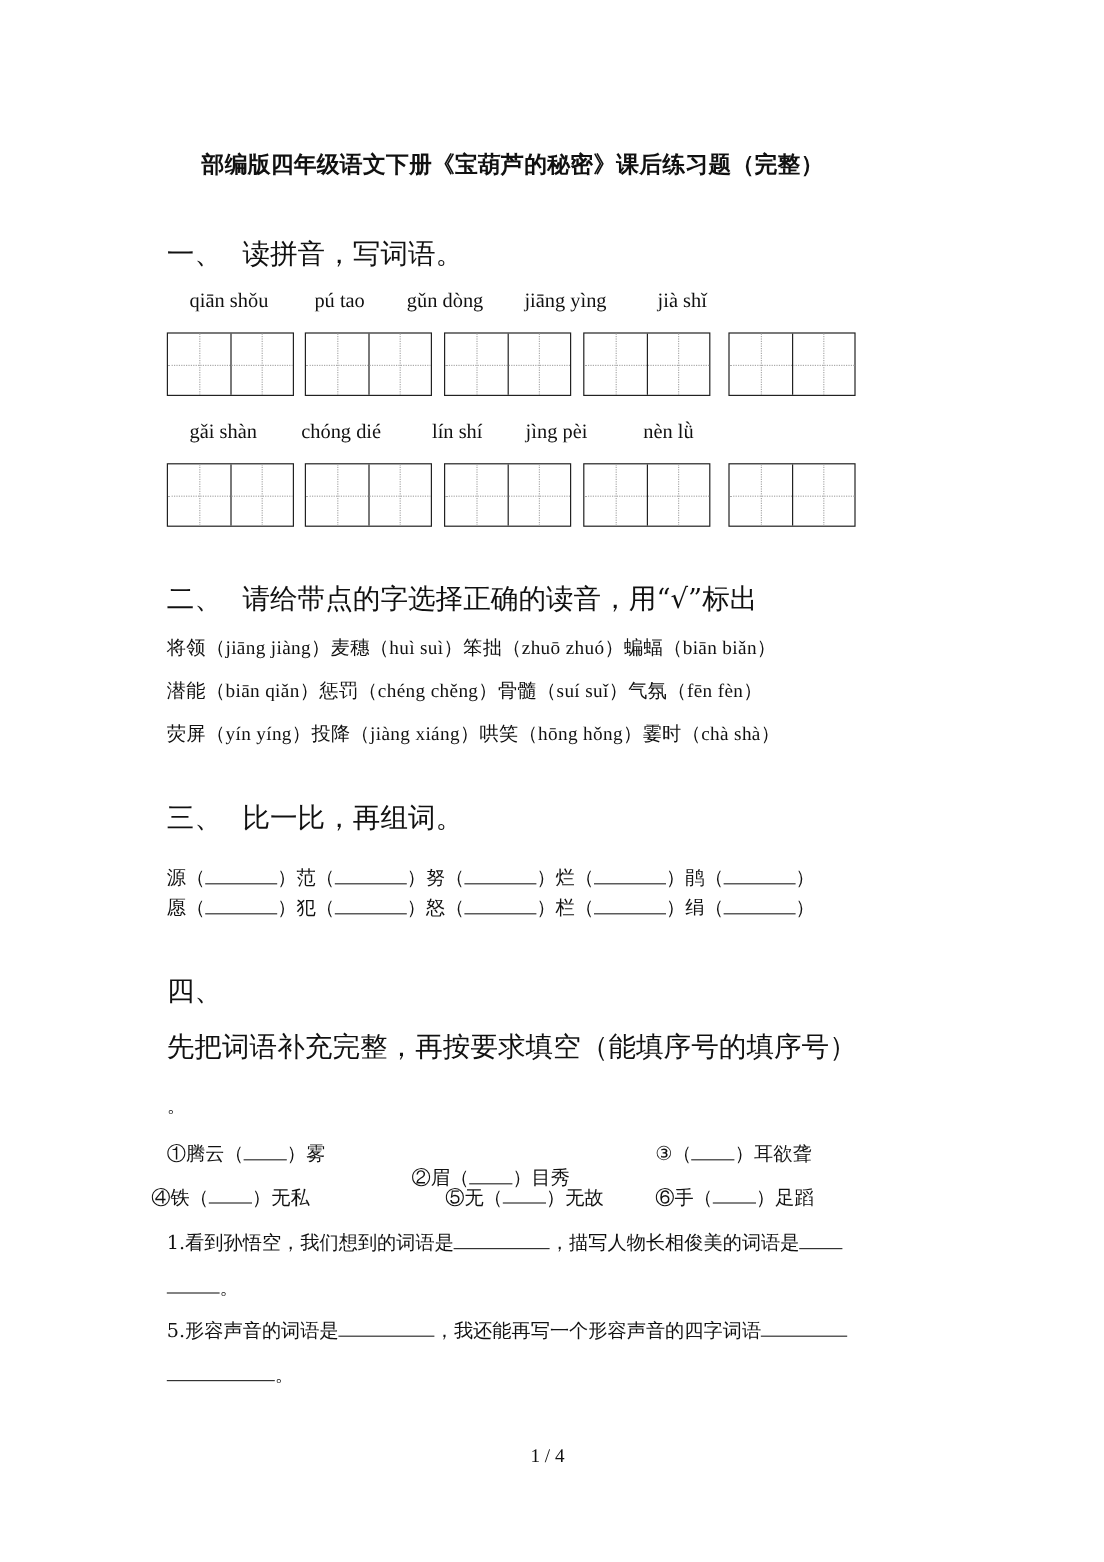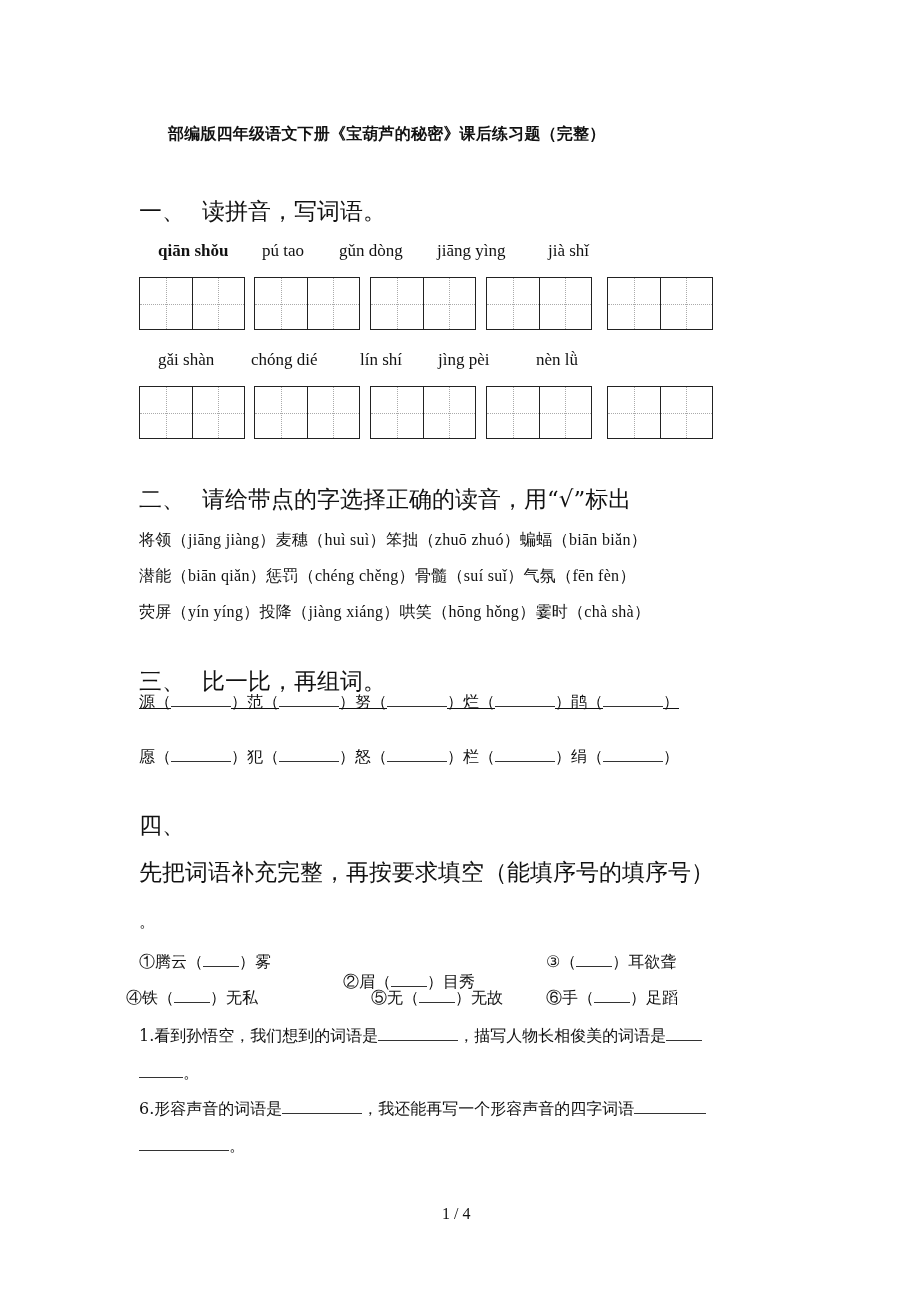--- a/index.html
+++ b/index.html
@@ -2,21 +2,21 @@
 <html><head>
 <meta charset="utf-8">
 <style>
   html, body { margin: 0; padding: 0; background: #ffffff; }
   body {
     width: 920px; height: 1302px; position: relative; overflow: hidden;
     font-family: "DejaVu Serif", "Liberation Serif", serif;
     color: #111;
   }
   .abs { position: absolute; white-space: nowrap; }
-  .title { top: 124px; left: 168px; font-size: 16px; font-weight: bold; letter-spacing: 0.2px; }
+  .title { top: 124px; left: 168px; font-size: 19px; font-weight: bold; letter-spacing: 0.2px; }
   .sec { font-size: 23px; }
   .pinyin { font-family: "Liberation Serif", serif; font-size: 17px; }
   .line16 { font-size: 16px; }
   .grid-box {
     position: absolute; width: 106px; height: 53px;
     border: 1.5px solid #222; box-sizing: border-box; display: flex;
   }
   .cell {
     flex: 1; position: relative; box-sizing: border-box;
   }
@@ -33,21 +33,21 @@
   .mixed { font-family: Liberation Serif, serif; }
 </style>
 </head>
 <body>
 
 <div class="abs title">部编版四年级语文下册《宝葫芦的秘密》课后练习题（完整）</div>
 
 <div class="abs sec" style="top:196px; left:139px;">一、</div>
 <div class="abs sec" style="top:196px; left:202px;">读拼音，写词语。</div>
 
-<div class="abs pinyin" style="top:241px; left:158px;font-weight:bold;">qiān shǒu</div>
+<div class="abs pinyin" style="top:241px; left:158px;">qiān shǒu</div>
 <div class="abs pinyin" style="top:241px; left:262px;">pú tao</div>
 <div class="abs pinyin" style="top:241px; left:339px;">gǔn dòng</div>
 <div class="abs pinyin" style="top:241px; left:437px;">jiāng yìng</div>
 <div class="abs pinyin" style="top:241px; left:548px;">jià shǐ</div>
 
 <div class="grid-box" style="top:277px; left:139px;">
     <div class="cell"></div>
     <div class="cell"></div>
   </div>
 <div class="grid-box" style="top:277px; left:254px;">
@@ -96,21 +96,21 @@
 
 <div class="abs sec" style="top:484px; left:139px;">二、</div>
 <div class="abs sec" style="top:484px; left:202px;">请给带点的字选择正确的读音，用“√”标出</div>
 <div class="abs line16 mixed" style="top:530px; left:139px; letter-spacing:0.3px;">将领（jiāng  jiàng）麦穗（huì  suì）笨拙（zhuō  zhuó）蝙蝠（biān biǎn）</div>
 <div class="abs line16 mixed" style="top:566px; left:139px; letter-spacing:0.3px;">潜能（biān  qiǎn）惩罚（chéng  chěng）骨髓（suí  suǐ）气氛（fēn fèn）</div>
 <div class="abs line16 mixed" style="top:602px; left:139px; letter-spacing:0.3px;">荧屏（yín  yíng）投降（jiàng  xiáng）哄笑（hōng hǒng）霎时（chà  shà）</div>
 
 <div class="abs sec" style="top:666px; left:139px;">三、</div>
 <div class="abs sec" style="top:666px; left:202px;">比一比，再组词。</div>
 
-<div class="abs line16" style="top:692px; left:139px;text-decoration:underline;">
+<div class="abs line16" style="top:722px; left:139px;">
   <span>源</span>（<span class="blank" style="width:60px;"></span>）<span>范</span>（<span class="blank" style="width:60px;"></span>）<span>努</span>（<span class="blank" style="width:60px;"></span>）<span>烂</span>（<span class="blank" style="width:60px;"></span>）<span>鹃</span>（<span class="blank" style="width:60px;"></span>）
 </div>
 <div class="abs line16" style="top:747px; left:139px;text-align:right;">
   <span>愿</span>（<span class="blank" style="width:60px;"></span>）<span>犯</span>（<span class="blank" style="width:60px;"></span>）<span>怒</span>（<span class="blank" style="width:60px;"></span>）<span>栏</span>（<span class="blank" style="width:60px;"></span>）<span>绢</span>（<span class="blank" style="width:60px;"></span>）
 </div>
 
 <div class="abs sec" style="top:810px; left:139px;">四、</div>
 <div class="abs sec" style="top:857px; left:139px;">先把词语补充完整，再按要求填空（能填序号的填序号）</div>
 <div class="abs line16" style="top:912px; left:139px;">。</div>
 
@@ -135,19 +135,19 @@
 </div>
 
 <div class="abs line16" style="top:1026px; left:139px;">
   <span>1.看到孙悟空，我们想到的词语是</span><span class="blank" style="width:80px;"></span><span>，描写人物长相俊美的词语是</span><span class="blank" style="width:36px;"></span>
 </div>
 <div class="abs line16" style="top:1063px; left:139px;">
   <span class="blank" style="width:44px;"></span><span>。</span>
 </div>
 
 <div class="abs line16" style="top:1099px; left:139px;">
-  <span>6.形容声音的词语是</span><span class="blank" style="width:80px;"></span><span>，我还能再写一个形容声音的四字词语</span><span class="blank" style="width:72px;"></span>
+  <span>5.形容声音的词语是</span><span class="blank" style="width:80px;"></span><span>，我还能再写一个形容声音的四字词语</span><span class="blank" style="width:72px;"></span>
 </div>
 <div class="abs line16" style="top:1136px; left:139px;">
   <span class="blank" style="width:90px;"></span><span>。</span>
 </div>
 
 <div class="abs" style="top:1205px; left:442px; font-family:'Liberation Serif', serif; font-size:16px;">1 / 4</div>
 
 </body></html>

